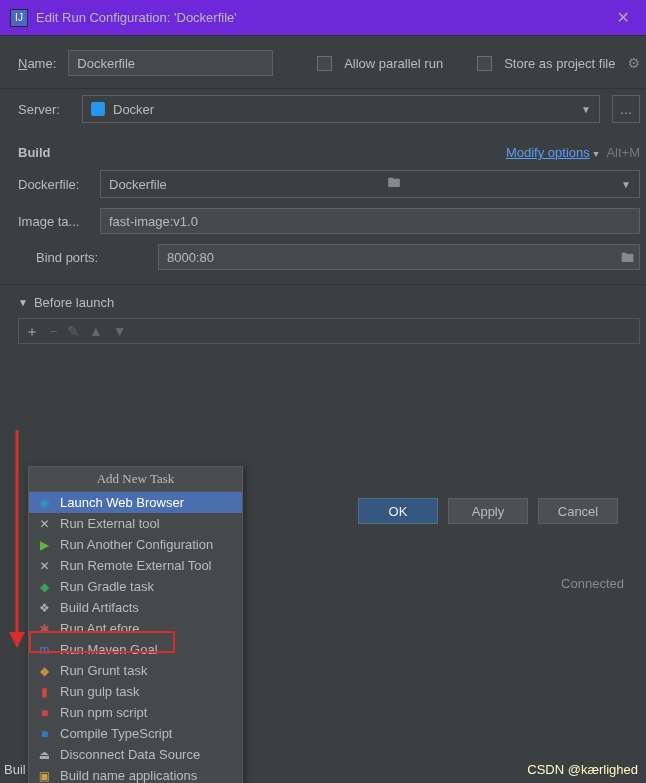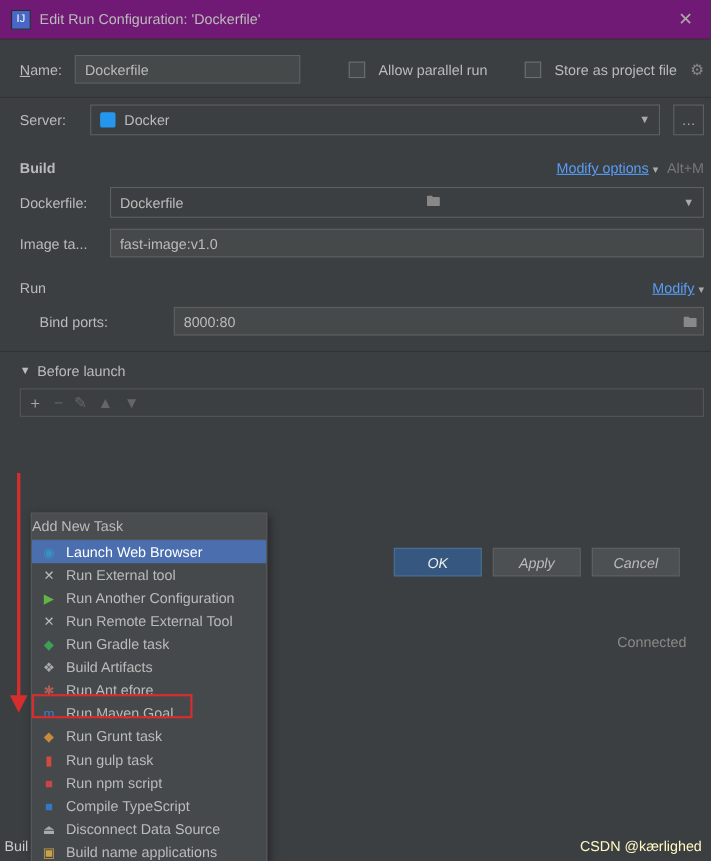--- a/index.html
+++ b/index.html
@@ -6,21 +6,21 @@
 body {
   width: 646px; height: 783px;
   background: #3c3f41;
   font-family: "Segoe UI", Arial, sans-serif;
   font-size: 13px;
   color: #bbbbbb;
   overflow: hidden;
 }
 .titlebar {
   height: 36px;
-  background: #701a75;
+  background: #6d28d9;
   border-bottom: 1px solid #323232;
   display: flex; align-items: center;
   padding: 0 10px;
 }
 .app-icon {
   width: 18px; height: 18px;
   background: #4a67c5;
   border: 1px solid #2a2a2a;
   margin-right: 8px;
   display: inline-flex; align-items: center; justify-content: center;
@@ -93,23 +93,24 @@
   left: 28px; top: 466px;
   width: 215px;
   background: #46494b;
   border: 1px solid #5a5a5a;
   box-shadow: 2px 2px 8px rgba(0,0,0,.4);
   z-index: 10;
 }
 .popup-hdr {
   background: #4a4d4f;
   color: #bbb;
-  text-align: left;
+  text-align: center;
   padding: 4px 0;
   border-bottom: 1px solid #555;
+  font-family: Liberation Serif, serif;
 }
 .popup-item {
   display: flex; align-items: center;
   padding: 3px 8px; gap: 8px;
   color: #bbb; cursor: pointer;
 }
 .popup-item.selected { background: #4b6eaf; color: #fff; }
 .pi-icon { width: 15px; height: 15px; display: inline-flex; align-items: center; justify-content: center; font-size: 12px; }
 .red-box {
   position: absolute;
@@ -123,21 +124,20 @@
   right: 28px; top: 498px;
   display: flex; gap: 10px;
 }
 .btn {
   width: 80px; height: 26px;
   border: 1px solid #5e6060;
   background: #4c5052;
   color: #bbb;
   display: inline-flex; align-items: center; justify-content: center;
   cursor: pointer;
-  font-style: italic;
 }
 .btn.primary { background: #365880; border-color: #4c708c; color: #eee; }
 .connected {
   position: absolute; right: 22px; top: 576px;
   color: #8a8a8a; font-size: 13px;
 }
 .footer {
   position: absolute; bottom: 6px; left: 4px; right: 8px;
   display: flex; align-items: center;
   color: #ccc; font-size: 13px;
@@ -196,25 +196,20 @@
         <span class="chev">▼</span>
       </div>
     </div>
   </div>
 
   <div class="field-row">
     <span class="lbl2">Image ta...</span>
     <input class="input" style="flex: 1 1 0%;" value="fast-image:v1.0">
   </div>
 
-  <div class="section-hdr" style="margin-top:20px">
-    <span class="title" style="font-weight:normal">Run</span>
-    <div style="flex:1"></div>
-    <span class="link"><span style="text-decoration:underline">Modify</span> <span class="chev">▾</span></span>
-  </div>
 
   <div class="indent">
     <div class="field-row">
       <span class="lbl3">Bind ports:</span>
       <div class="input-wrap">
         <input class="input" style="width: 100%;" value="8000:80">
         <span class="folder">🖿</span>
       </div>
     </div>
   </div>

